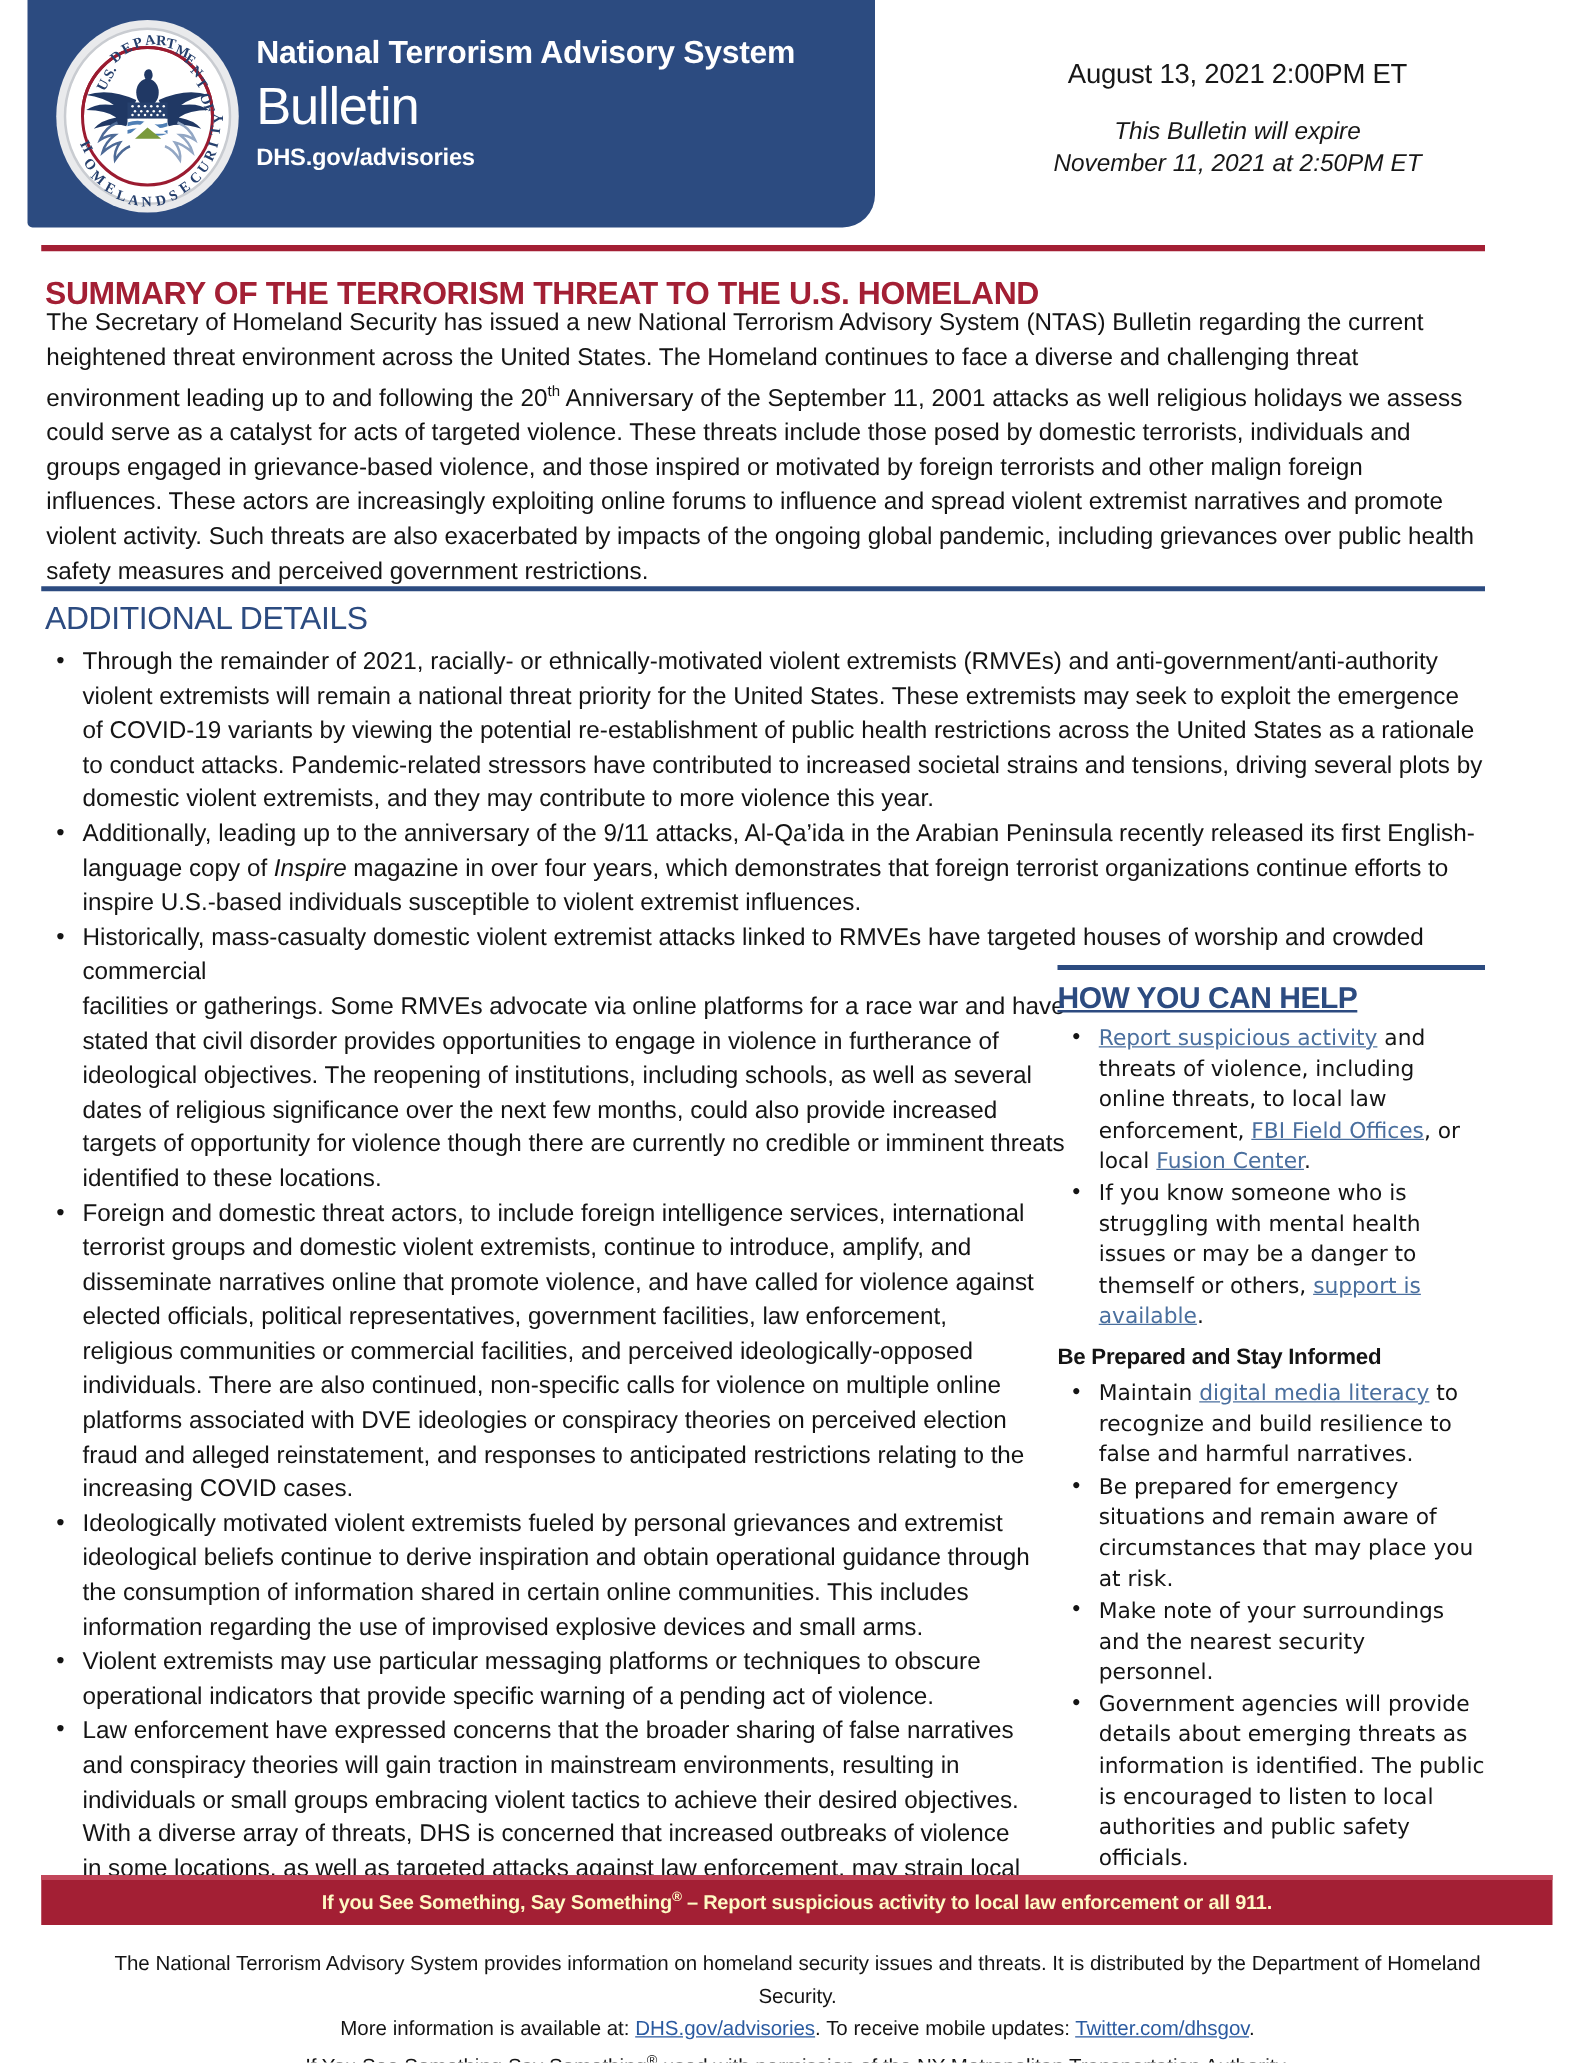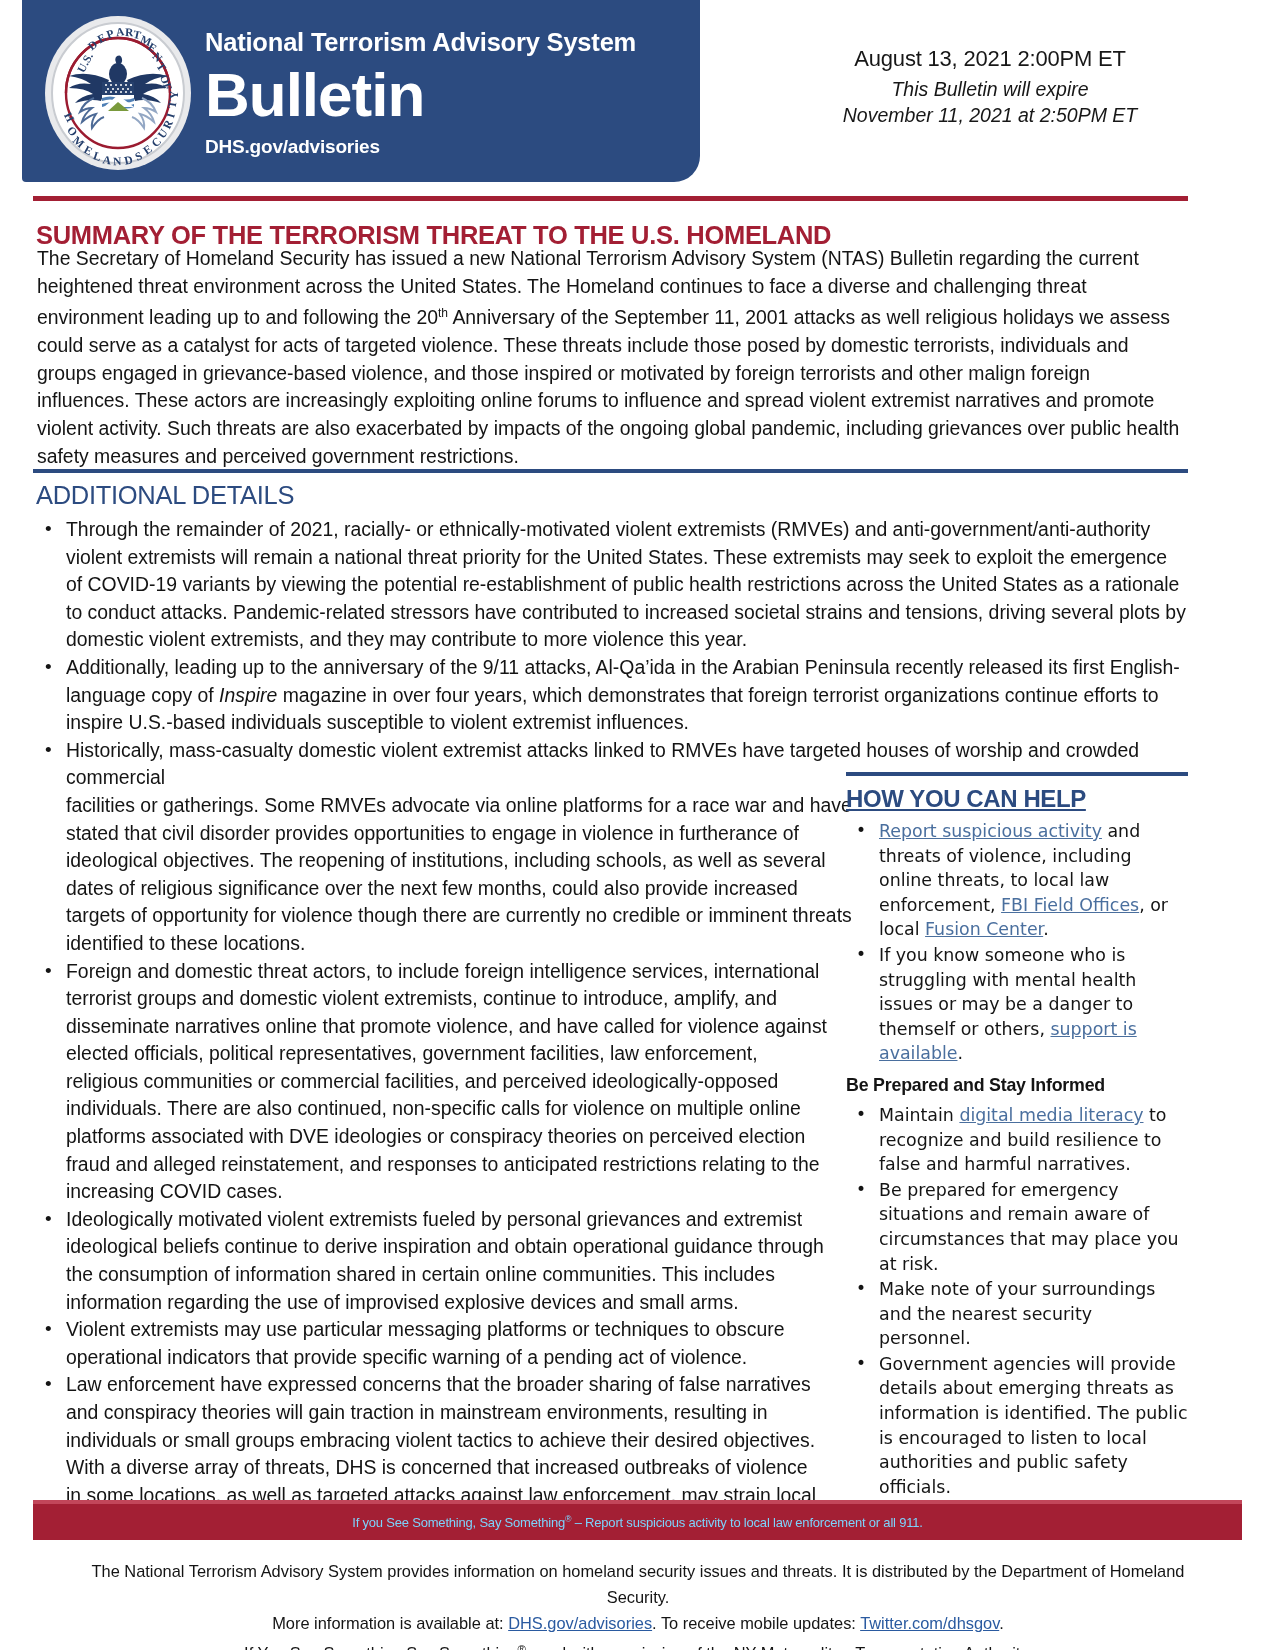--- a/index.html
+++ b/index.html
@@ -34,22 +34,22 @@
     color: #ffffff;
   }
   .ntas-line {
     font-size: 25.5px;
     font-weight: bold;
     letter-spacing: -0.2px;
     line-height: 1.1;
     white-space: nowrap;
   }
   .bulletin-word {
-    font-size: 62px;
-    font-weight: bold;
+    font-size: 42px;
+    font-weight: normal;
     line-height: 1.0;
     margin-top: 8px;
     letter-spacing: -1px;
   }
   .dhs-url {
     font-size: 19px;
     font-weight: bold;
     margin-top: 10px;
     letter-spacing: -0.2px;
   }
@@ -63,21 +63,21 @@
   }
   .date-main {
     font-size: 22px;
     letter-spacing: -0.2px;
     white-space: nowrap;
   }
   .date-expire {
     font-size: 19.5px;
     font-style: italic;
     line-height: 1.35;
-    margin-top: 4px;
+    margin-top: 20px;
   }
 
   
   .rule-red {
     position: absolute;
     left: 33px;
     width: 1155px;
     height: 5px;
     background: #a31f34;
   }
@@ -203,23 +203,23 @@
     left: 33px; top: 1500px;
     width: 1209px;
     height: 40px;
     background: #a31f34;
     border-top: 4px solid #c2465a;
     display: flex;
     align-items: center;
     justify-content: center;
   }
   .footer-banner-text {
-    color: #7dd3fc;
-    font-size: 13px;
-    font-weight: normal;
+    color: #fef9c3;
+    font-size: 16px;
+    font-weight: bold;
     letter-spacing: -0.2px;
     white-space: nowrap;
   }
   .footer-banner-text sup { font-size: 0.68em; vertical-align: super; }
 
   .footer-note {
     position: absolute;
     left: 63px; top: 1558px;
     width: 1150px;
     text-align: center;

